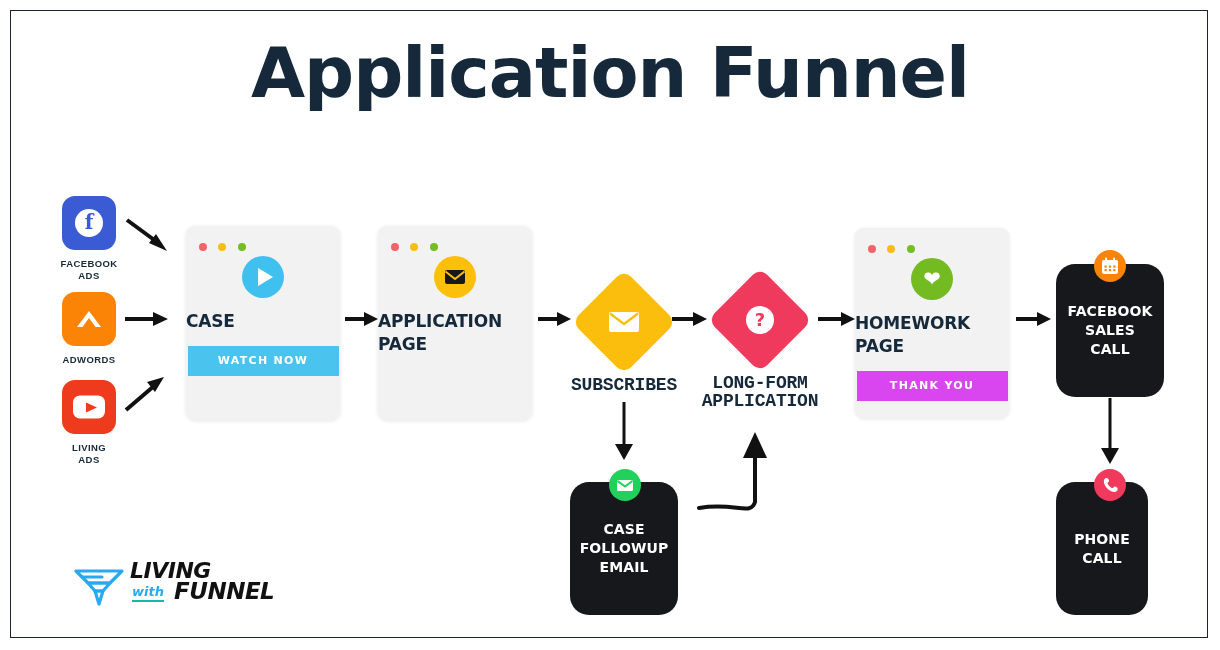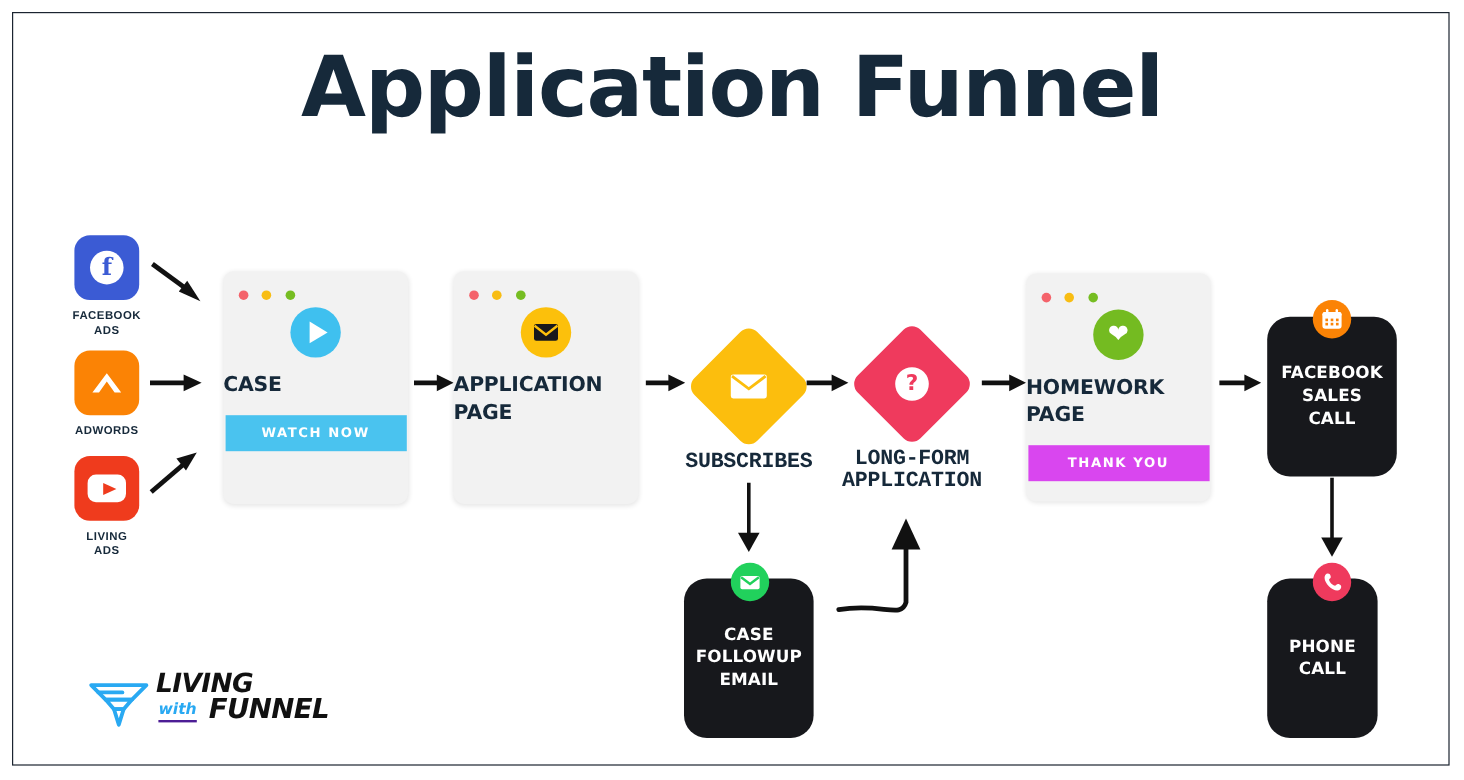--- a/index.html
+++ b/index.html
@@ -260,21 +260,21 @@
   .logo-living { font-size: 22px; line-height: 22px; letter-spacing: -0.5px; }
   .logo-with {
     position: absolute;
     left: 60px;
     top: 24px;
     font-size: 13px;
     color: #29a9f2;
     font-style: italic;
     font-weight: 800;
     font-family: "DejaVu Sans", sans-serif;
-    border-bottom: 2px solid #4c1d95;
+    border-bottom: 2px solid #14b8a6;
     padding-bottom: 1px;
   }
   .logo-funnel {
     position: absolute;
     left: 102px;
     top: 20px;
     font-size: 23px;
     line-height: 23px;
     letter-spacing: -0.5px;
   }

